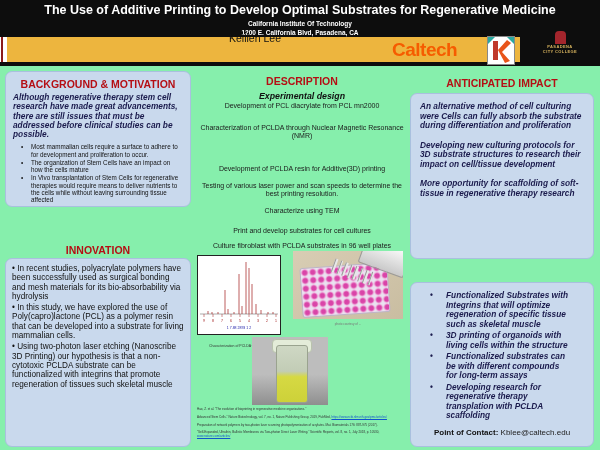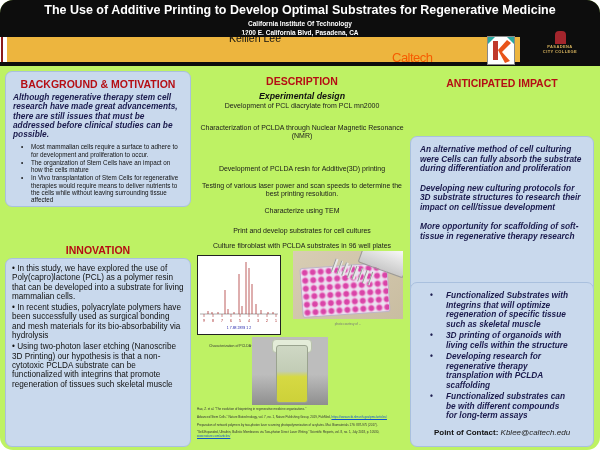--- a/index.html
+++ b/index.html
@@ -1,33 +1,33 @@
 <!DOCTYPE html>
 <html><head>
 <meta charset="utf-8">
 <style>
   html,body{margin:0;padding:0;background:#ffffff;}
-  .poster{position:relative;width:600px;height:450px;background:#bef264;overflow:hidden;
-          font-family:"Liberation Sans", sans-serif;border-radius:13px;}
+  .poster{position:relative;width:600px;height:450px;background:#86efac;overflow:hidden;
+          font-family:"Liberation Sans", sans-serif;}
 
   
   .header{position:absolute;left:0;top:0;width:600px;height:66px;background:#0d0d0d;}
   .header-title{position:absolute;left:0;top:3px;width:600px;text-align:center;
                 color:#ffffff;font-size:12.5px;font-weight:bold;}
   .header-inst{position:absolute;left:0;top:20px;width:600px;text-align:center;
                color:#ffffff;font-size:6.5px;font-weight:bold;}
   .header-addr{position:absolute;left:0;top:28.5px;width:600px;text-align:center;
                color:#ffffff;font-size:6.5px;font-weight:bold;}
   .gold-band{position:absolute;left:7px;top:37px;width:513px;height:25px;background:#EDB53E;}
   .left-notch{position:absolute;left:0;top:37px;width:7px;height:25px;background:#ffffff;}
   .left-notch-line{position:absolute;left:1px;top:0;width:2px;height:25px;background:#8B1A1A;}
   .author{position:absolute;left:130px;top:32px;width:250px;text-align:center;
           color:#111111;font-size:10.5px;font-weight:normal;}
-  .caltech-logo{position:absolute;left:392px;top:50px;color:#F65C00;font-size:13px;
-                font-weight:normal;letter-spacing:-0.5px;}
+  .caltech-logo{position:absolute;left:392px;top:39px;color:#F65C00;font-size:19px;
+                font-weight:bold;letter-spacing:-0.5px;}
   .k-logo{position:absolute;left:487px;top:36px;width:26px;height:27px;background:#ffffff;
           border:1px solid #888;}
   .pcc-logo{position:absolute;left:530px;top:31px;width:60px;height:32px;text-align:center;}
   .pcc-emblem{margin:0 auto;width:11px;height:13px;background:#A3252C;
               border-radius:4px 4px 0 0;}
   .pcc-text{color:#D8B45E;font-size:4px;line-height:5px;font-weight:bold;letter-spacing:0.4px;}
 
   
   .sec-title{position:absolute;text-align:center;color:#B50E14;font-weight:bold;font-size:10.5px;}
   .bluebox{position:absolute;background:#C9D9ED;border:1px solid #A9C0DE;border-radius:7px;
@@ -75,31 +75,31 @@
        background:linear-gradient(#cfd8c4 0%,#c2ccb6 45%,#d6d943 55%,#cdd139 100%);
        border:1px solid #9aa38f;border-radius:3px;}
   .jar-foil{position:absolute;left:20px;top:2px;width:38px;height:12px;background:#e4ecd9;
             border-radius:4px;border:1px solid #b9c2ad;}
   .refs{position:absolute;left:197px;top:408px;width:212px;}
   .ref{color:#333;font-size:3px;line-height:3.8px;margin-bottom:4px;}
   .ref-link{color:#1155CC;text-decoration:underline;}
 
   
   .ai-title{left:410px;top:77px;width:184px;}
-  .ai-box{left:410px;top:93px;width:184px;height:166px;padding:8px 9px;margin-top:43px;}
+  .ai-box{left:410px;top:93px;width:184px;height:166px;padding:8px 9px;}
   .ai-p{color:#1b1b4d;font-size:8.3px;font-weight:bold;font-style:italic;line-height:9.5px;
         margin:0 0 10px 0;}
   .pf-title{left:410px;top:266px;width:184px;}
   .pf-box{left:410px;top:282px;width:184px;height:165px;padding:8px 24px 4px 9px;}
   .pf-bullet{position:relative;color:#1b1b4d;font-size:8.3px;font-weight:bold;font-style:italic;
              line-height:9.5px;padding-left:26px;margin-bottom:2px;}
   .pf-bullet::before{content:"•";position:absolute;left:10px;font-style:normal;}
   .contact{position:absolute;left:410px;top:428px;width:184px;text-align:center;font-size:8px;color:#222;}
   .contact-label{font-weight:bold;color:#111;}
-  .contact-value{font-style:italic;}
+  .contact-value{}
 </style>
 </head>
 <body>
 
 <div class="poster">
 
   <div class="header">
     <div class="header-title">The Use of Additive Printing to Develop Optimal Substrates for Regenerative Medicine</div>
     <div class="header-inst">California Institute Of Technology</div>
     <div class="header-addr">1200 E. California Blvd, Pasadena, CA</div>
@@ -129,22 +129,22 @@
     <div class="bm-intro">Although regenerative therapy stem cell research have made great advancements, there are still issues that must be addressed before clinical studies can be possible.</div>
     <div class="bm-bullets">
       <div class="bm-bullet">Most mammalian cells require a surface to adhere to for development and proliferation to occur.</div>
       <div class="bm-bullet">The organization of Stem Cells have an impact on how the cells mature</div>
       <div class="bm-bullet">In Vivo transplantation of Stem Cells for regenerative therapies would require means to deliver nutrients to the cells while without  leaving surrounding tissue affected</div>
     </div>
   </div>
 
   <div class="sec-title inn-title">INNOVATION</div>
   <div class="bluebox inn-box">
+    <p class="inn-p">In recent studies, polyacrylate polymers have been successfully used as surgical bonding and  mesh materials for its bio-absorbability via hydrolysis</p>
     <p class="inn-p">In this study, we have explored the use of Poly(capro)lactone (PCL) as a polymer resin that can be developed into a substrate for living mammalian cells.</p>
-    <p class="inn-p">In recent studies, polyacrylate polymers have been successfully used as surgical bonding and  mesh materials for its bio-absorbability via hydrolysis</p>
     <p class="inn-p">Using two-photon laser etching (Nanoscribe 3D Printing) our hypothesis is that a non-cytotoxic PCLDA substrate can be functionalized with integrins that promote regeneration of tissues such skeletal muscle</p>
   </div>
 
   <div class="sec-title desc-title">DESCRIPTION</div>
   <div class="desc-sub">Experimental design</div>
 
   <div class="step" style="top:102px">Development of PCL diacrylate from PCL mn2000</div>
   <div class="step" style="top:124px">Characterization of PCLDA through Nuclear Magnetic Resonance (NMR)</div>
   <div class="step" style="top:165px">Development of PCLDA resin for Additive(3D) printing</div>
   <div class="step" style="top:182px">Testing of various laser power and scan speeds to determine the best printing resolution.</div>
@@ -237,21 +237,21 @@
   <div class="sec-title ai-title">ANTICIPATED IMPACT</div>
   <div class="bluebox ai-box">
     <p class="ai-p">An alternative method of cell culturing were Cells can fully absorb the substrate during differentiation and proliferation</p>
     <p class="ai-p">Developing new culturing protocols for 3D substrate structures to research their impact on cell/tissue development</p>
     <p class="ai-p">More opportunity for scaffolding of soft-tissue in regenerative therapy research</p>
   </div>
 
   <div class="bluebox pf-box">
     <div class="pf-bullet">Functionalized Substrates with Integrins that will optimize regeneration of specific tissue such as skeletal muscle</div>
     <div class="pf-bullet">3D printing of organoids with living cells within the structure</div>
+    <div class="pf-bullet">Functionalized substrates can be with different compounds for long-term assays</div>
     <div class="pf-bullet">Developing research for regenerative therapy transplation with PCLDA scaffolding</div>
-    <div class="pf-bullet">Functionalized substrates can be with different compounds for long-term assays</div>
   </div>
   <div class="contact">
     <span class="contact-label">Point of Contact:</span>
     <span class="contact-value">Kblee@caltech.edu</span>
   </div>
 
 </div>
 
 </body></html>

